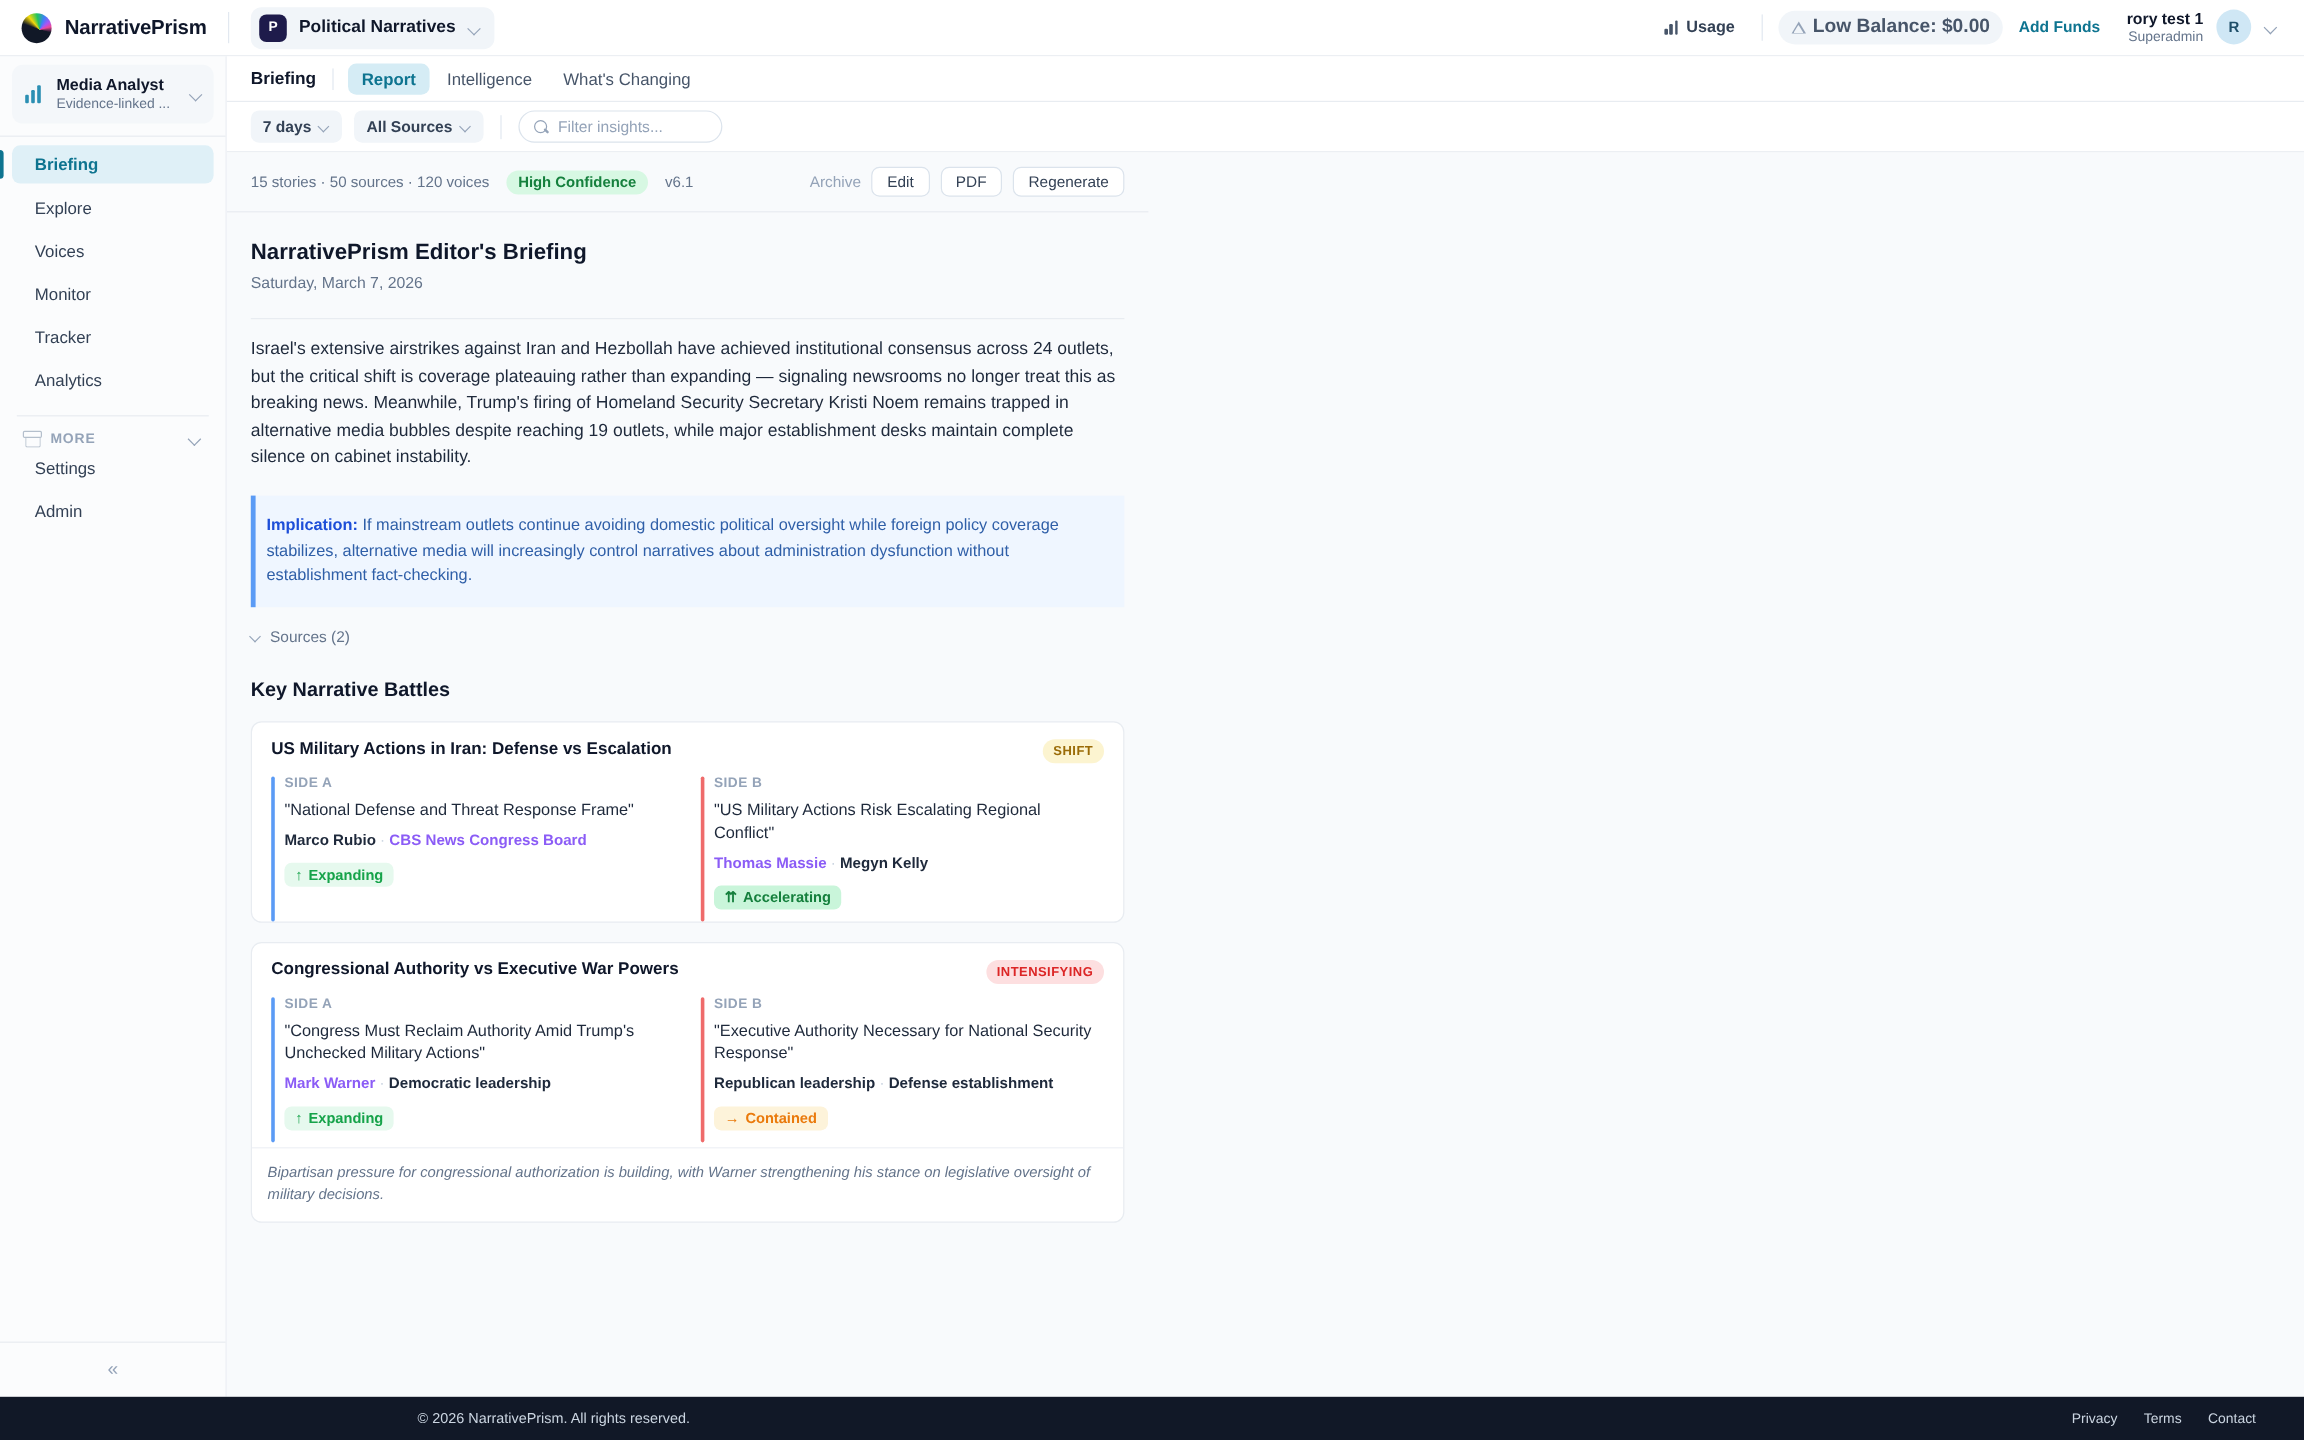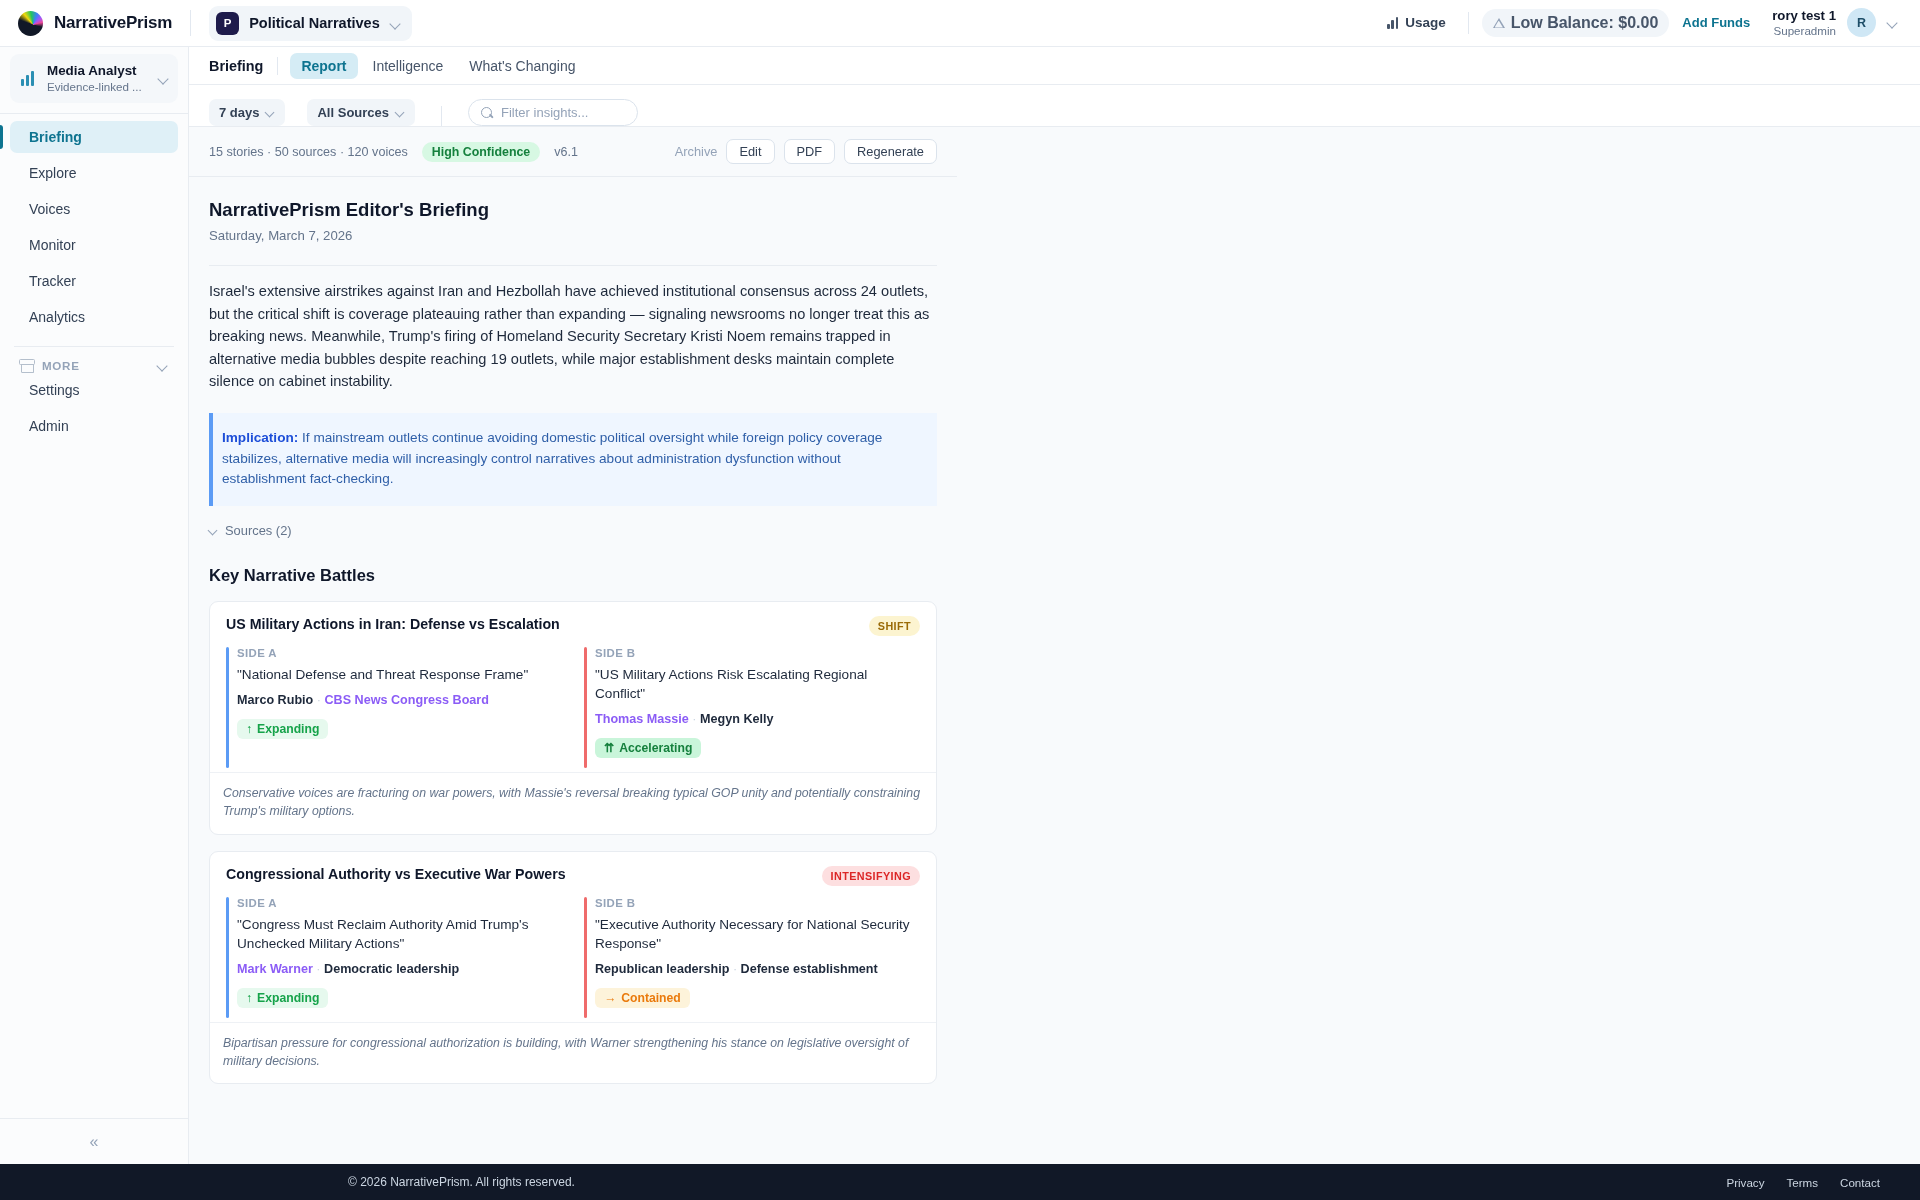--- a/index.html
+++ b/index.html
@@ -156,21 +156,21 @@
   .tab-sep { width:1px; height: 18px; background: #e2e8f0; margin-right: 12px; }
   .tab {
     font-size: 14px; color: #475569; font-weight: 500;
     padding: 5px 11px; border-radius: 7px; cursor: pointer; margin-right: 4px;
   }
   .tab.active { background: #d5ecf5; color: #0e7490; font-weight: 700; }
 
   .filters-bar {
     height: 42px; min-height: 42px; background: #fff;
     border-bottom: 1px solid #e8ecf1;
-    display: flex; align-items: flex-end; padding-left: 20px; gap: 22px;
+    display: flex; align-items: center; padding-left: 20px; gap: 10px;
   }
   .filter-chip {
     display:flex; align-items:center; gap: 7px;
     background: #f1f5f9; border-radius: 7px;
     padding: 6px 10px; font-size: 13px; font-weight: 600; color: #334155;
     cursor: pointer;
   }
   .f-div { width: 1px; height: 20px; background: #e2e8f0; margin: 0 4px; }
   .search-box {
     display:flex; align-items:center; gap: 8px;
@@ -461,21 +461,20 @@
                     <span class="voice-purple">Thomas Massie</span>
                     <span class="dot-sep">·</span>
                     <span>Megyn Kelly</span>
                   </div>
                   <div class="trend trend-accelerating">
                     <span>⇈</span>
                     <span>Accelerating</span>
                   </div>
                 </div>
               </div>
-              <div class="battle-foot">Conservative voices are fracturing on war powers, with Massie's reversal breaking typical GOP unity and potentially constraining Trump's military options.</div>
             </div>
 
             <div class="battle-card">
               <div class="battle-head">
                 <div class="battle-title">Congressional Authority vs Executive War Powers</div>
                 <div class="status-badge badge-intensifying">INTENSIFYING</div>
               </div>
               <div class="sides">
                 <div class="side side-a">
                   <div class="side-label">SIDE A</div>

